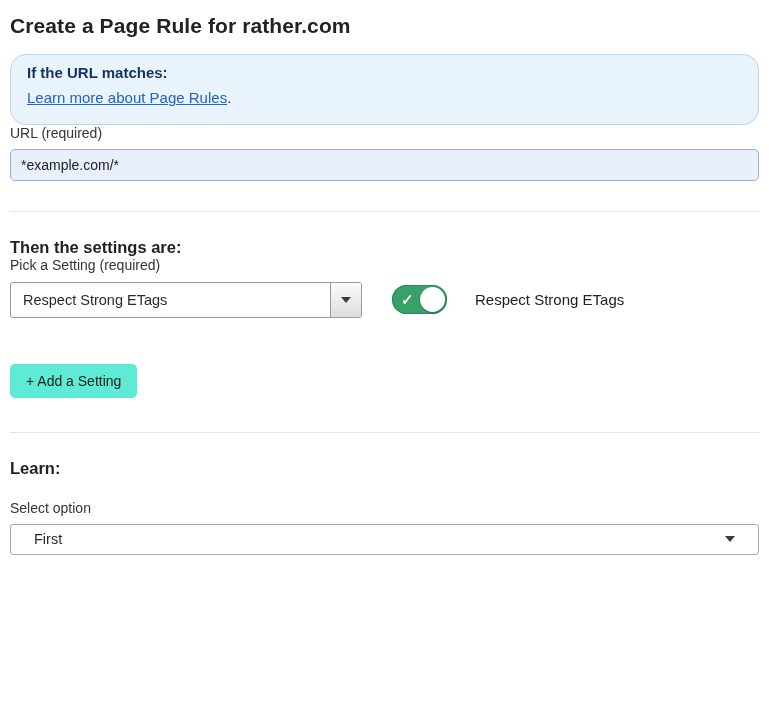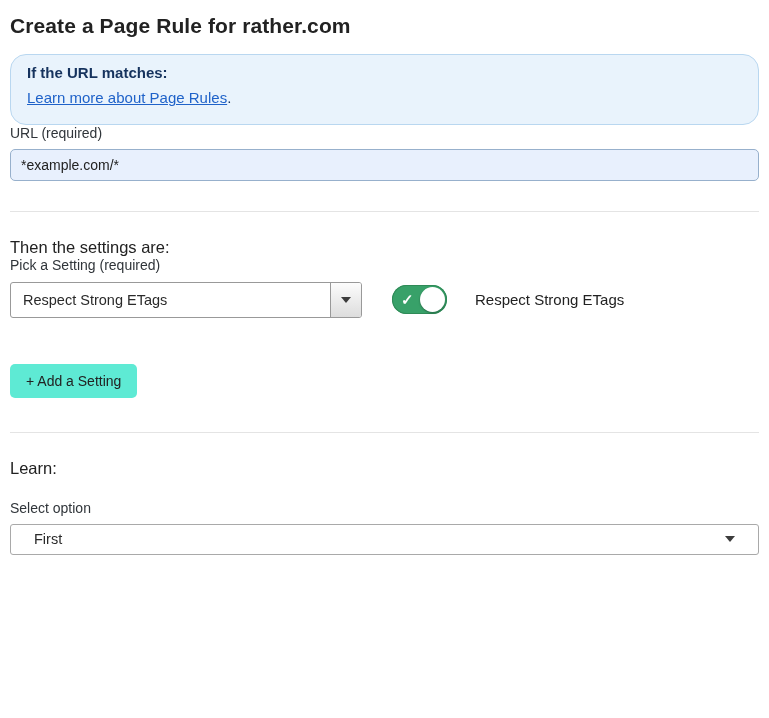--- a/index.html
+++ b/index.html
@@ -59,21 +59,21 @@
   }
 
   .divider {
     border: none;
     border-top: 1px solid #e4e4e4;
     margin: 30px 0 0;
   }
 
   .section-heading {
     font-size: 16.5px;
-    font-weight: normal;
+    font-weight: bold;
     margin-top: 26px;
     color: #222;
   }
 
   .setting-row { display: flex; align-items: center; margin-top: 9px; }
 
   .custom-select {
     display: flex;
     width: 352px;
     height: 36px;

